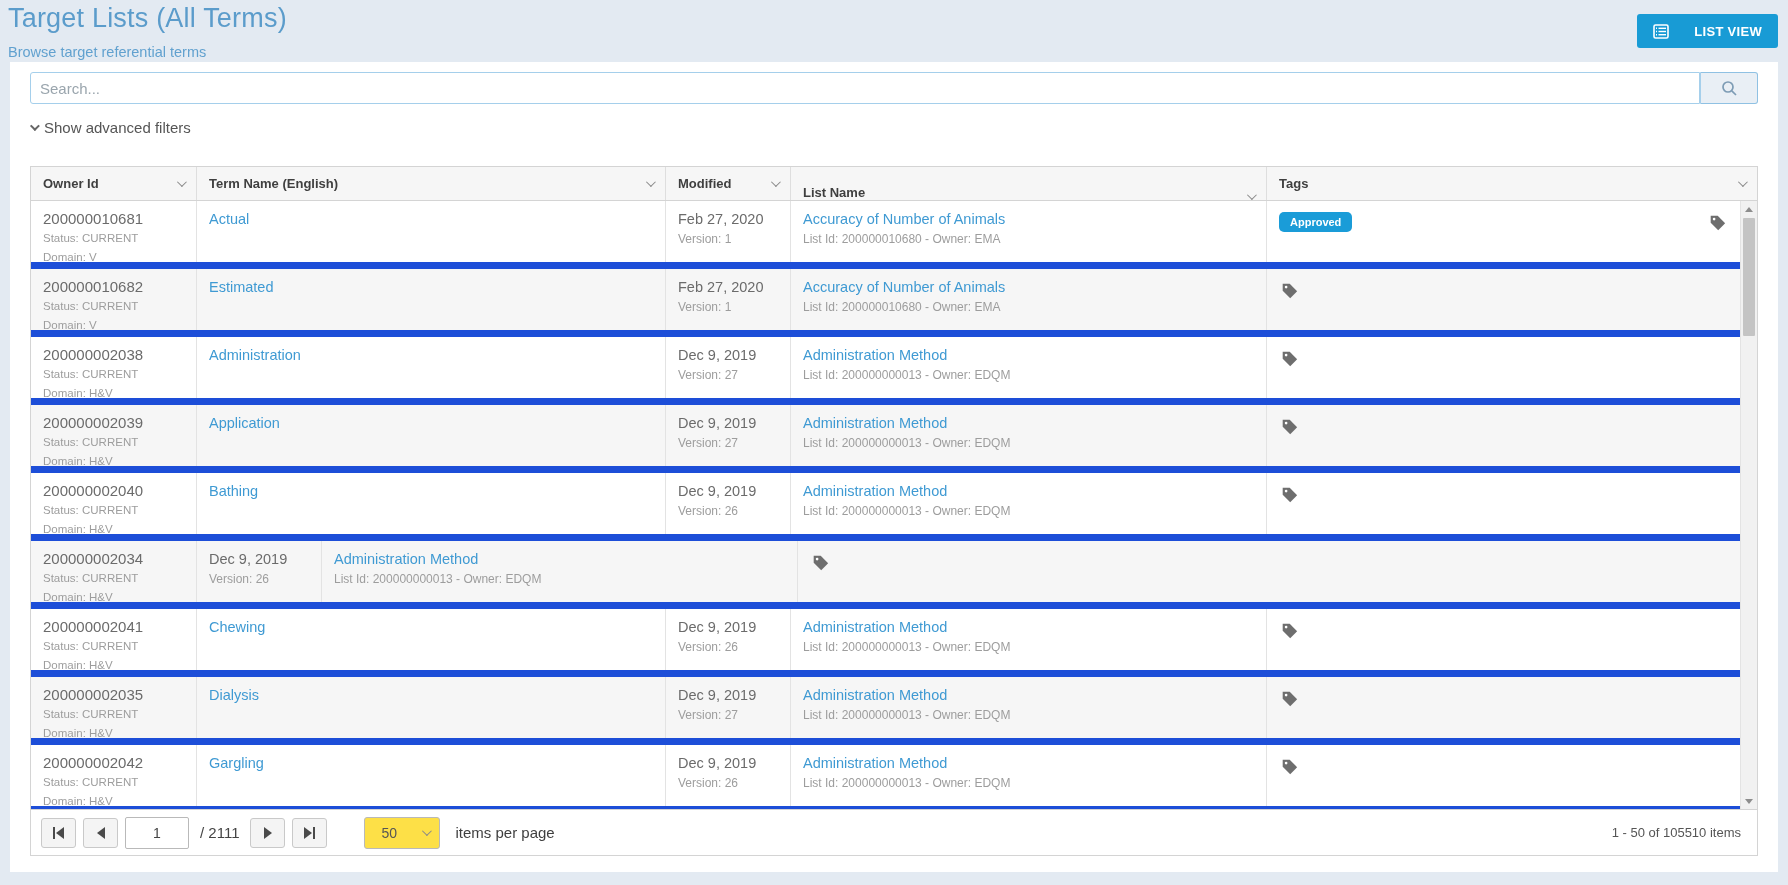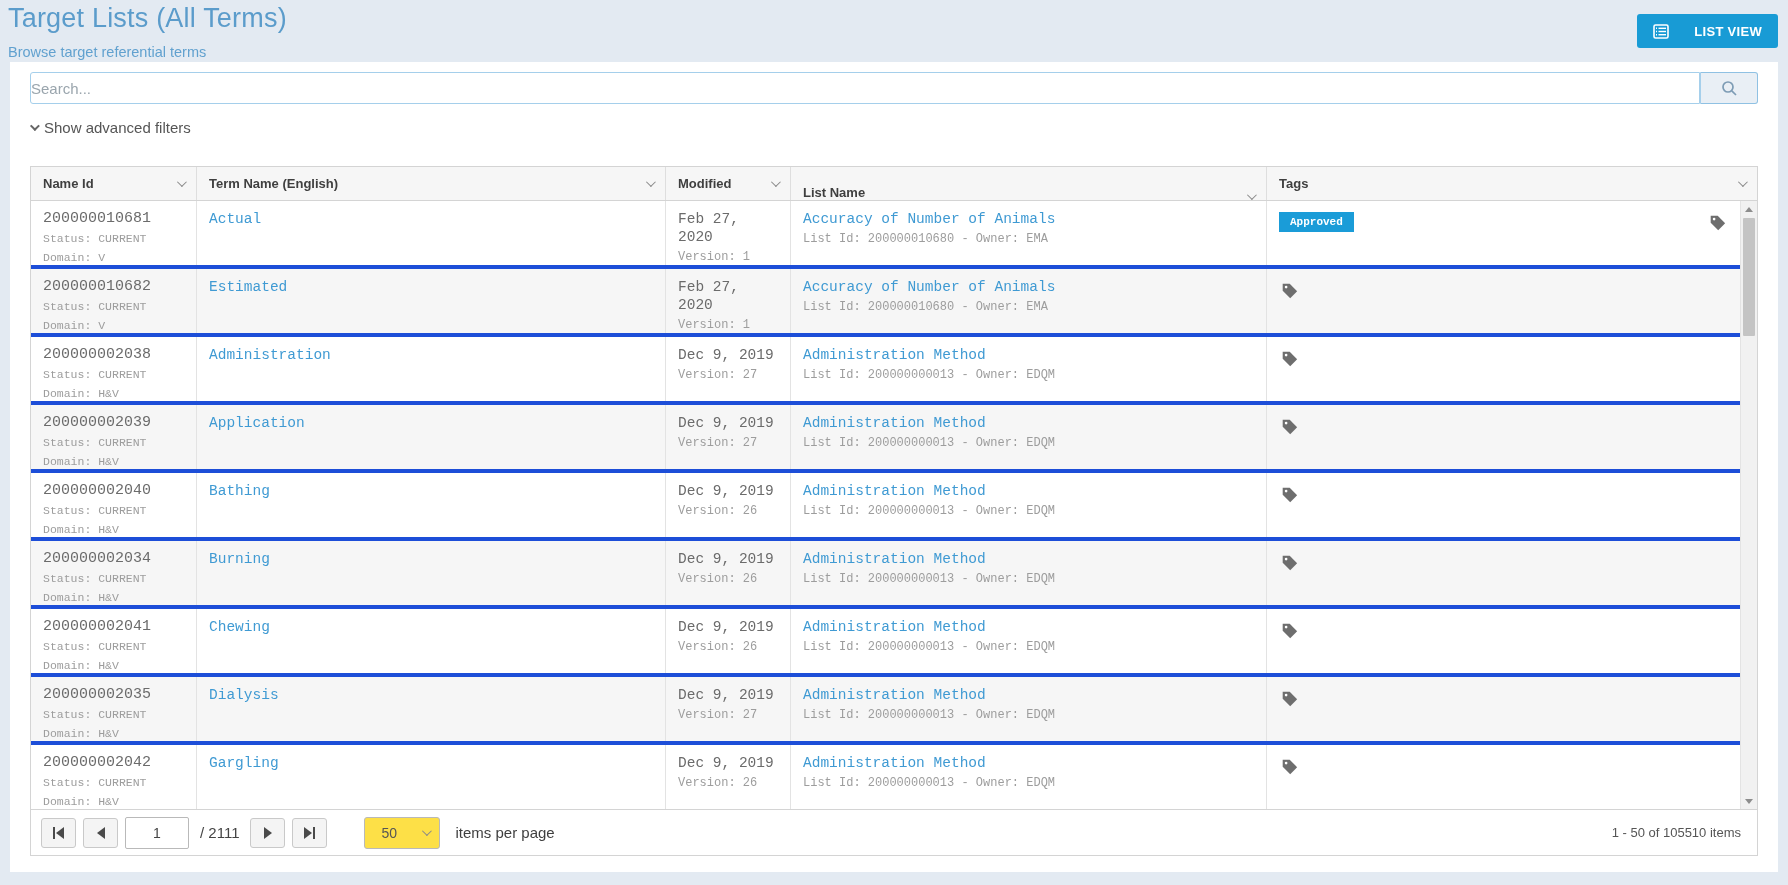--- a/index.html
+++ b/index.html
@@ -46,21 +46,21 @@
     padding: 10px 20px 0 20px;
   }
 
   
   .search-row { display: flex; }
   .search-input {
     flex: 1;
     height: 32px;
     border: 1px solid #a5cfeb;
     border-radius: 3px 0 0 3px;
-    padding: 0 0;
+    padding: 0 9px;
     font-size: 15px;
     font-family: "Liberation Sans", sans-serif;
     color: #444;
     outline: none;
   }
   .search-input::placeholder { color: #9aa5ad; }
   .search-btn {
     width: 58px;
     height: 32px;
     border: 1px solid #8fc1e3;
@@ -120,43 +120,42 @@
   .w-termname { width: 469px; }
   .w-modified { width: 125px; }
   .w-listname { width: 476px; align-items: flex-end; }
   .w-tags { flex: 1; }
 
   .grid-body { display: flex; height: 608px; overflow: hidden; }
   .rows-wrap { flex: 1; overflow: hidden; }
   .grid-row {
     display: flex;
     height: 68px;
-    border-bottom: 4px solid #1d4ed8;
+    border-bottom: 7px solid #1d4ed8;
     background: #fff;
-    font-family: Liberation Mono, monospace;
   }
   .grid-row:nth-child(even) { background: #f6f6f6; }
   .cell {
     padding: 9px 12px;
     border-right: 1px solid #e3e3e3;
     overflow: hidden;
   }
   .cell:last-child { border-right: none; }
   .term-id-line { font-size: 15px; color: #6b6b6b; line-height: 18px; }
   .sub-line { font-size: 11.5px; color: #9d9d9d; line-height: 17px; margin-top: 2px; }
   .link { font-size: 14.5px; color: #3f9ad3; line-height: 18px; text-decoration: none; cursor: pointer; }
   .date-line { font-size: 14.5px; color: #6b6b6b; line-height: 18px; }
   .meta-line { font-size: 12px; color: #9d9d9d; line-height: 18px; margin-top: 2px; }
   .cell.tags-cell { display: flex; align-items: flex-start; justify-content: space-between; }
   .badge {
     background: #1a9cd8;
     color: #fff;
     font-size: 11px;
     font-weight: bold;
-    border-radius: 0;
+    border-radius: 5px;
     padding: 4px 11px;
     margin-top: 2px;
     display: inline-block;
   }
   .tag-btn { background: none; border: none; cursor: pointer; padding: 2px; margin-top: 2px; }
 
   
   .vscroll {
     width: 17px;
     background: #f1f1f1;
@@ -273,21 +272,21 @@
   <div class="filters-toggle">
     <span class="chev"></span>
     <span>Show advanced filters</span>
   </div>
 
   
   <div class="grid">
 
     <div class="grid-header">
       <div class="hcell w-termid">
-        <span>Name Id</span>
+        <span>Owner Id</span>
         <span class="chev light"></span>
       </div>
       <div class="hcell w-termname">
         <span>Term Name (English)</span>
         <span class="chev light"></span>
       </div>
       <div class="hcell w-modified">
         <span>Modified</span>
         <span class="chev light"></span>
       </div>
@@ -441,23 +440,20 @@
         </svg>
       </button>
     </div>
   </div>
 
   <div class="grid-row">
     <div class="cell w-termid">
       <div class="term-id-line">200000002034</div>
       <div class="sub-line">Status: CURRENT</div>
       <div class="sub-line">Domain: H&amp;V</div>
-    </div>
-    <div class="cell w-termname">
-      <a class="link">Burning</a>
     </div>
     <div class="cell w-modified">
       <div class="date-line">Dec 9, 2019</div>
       <div class="meta-line">Version: 26</div>
     </div>
     <div class="cell w-listname">
       <a class="link">Administration Method</a>
       <div class="meta-line">List Id: 200000000013 - Owner: EDQM</div>
     </div>
     <div class="cell w-tags tags-cell">

